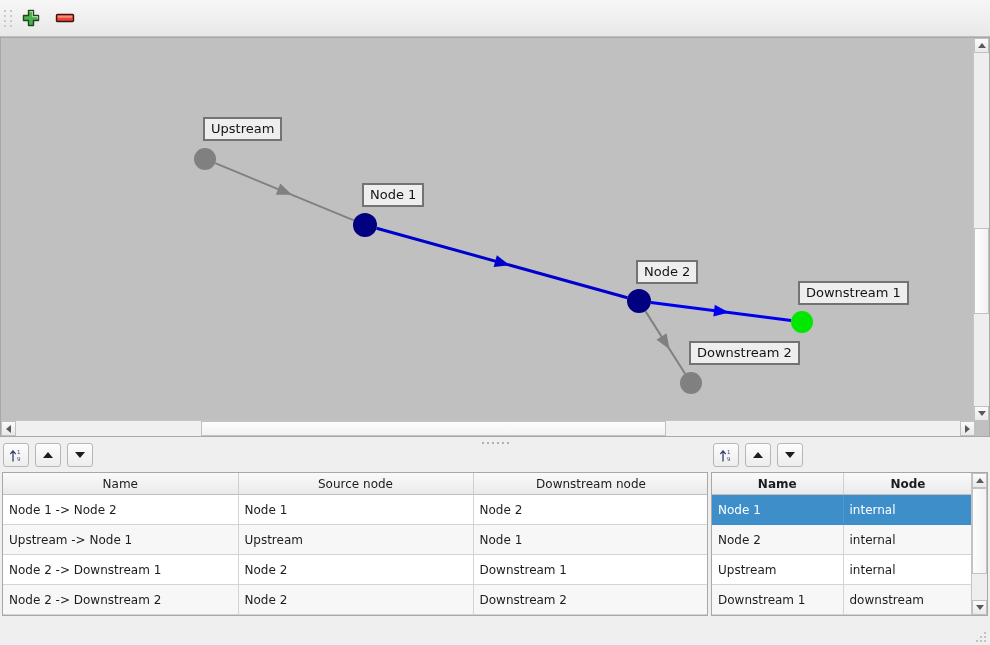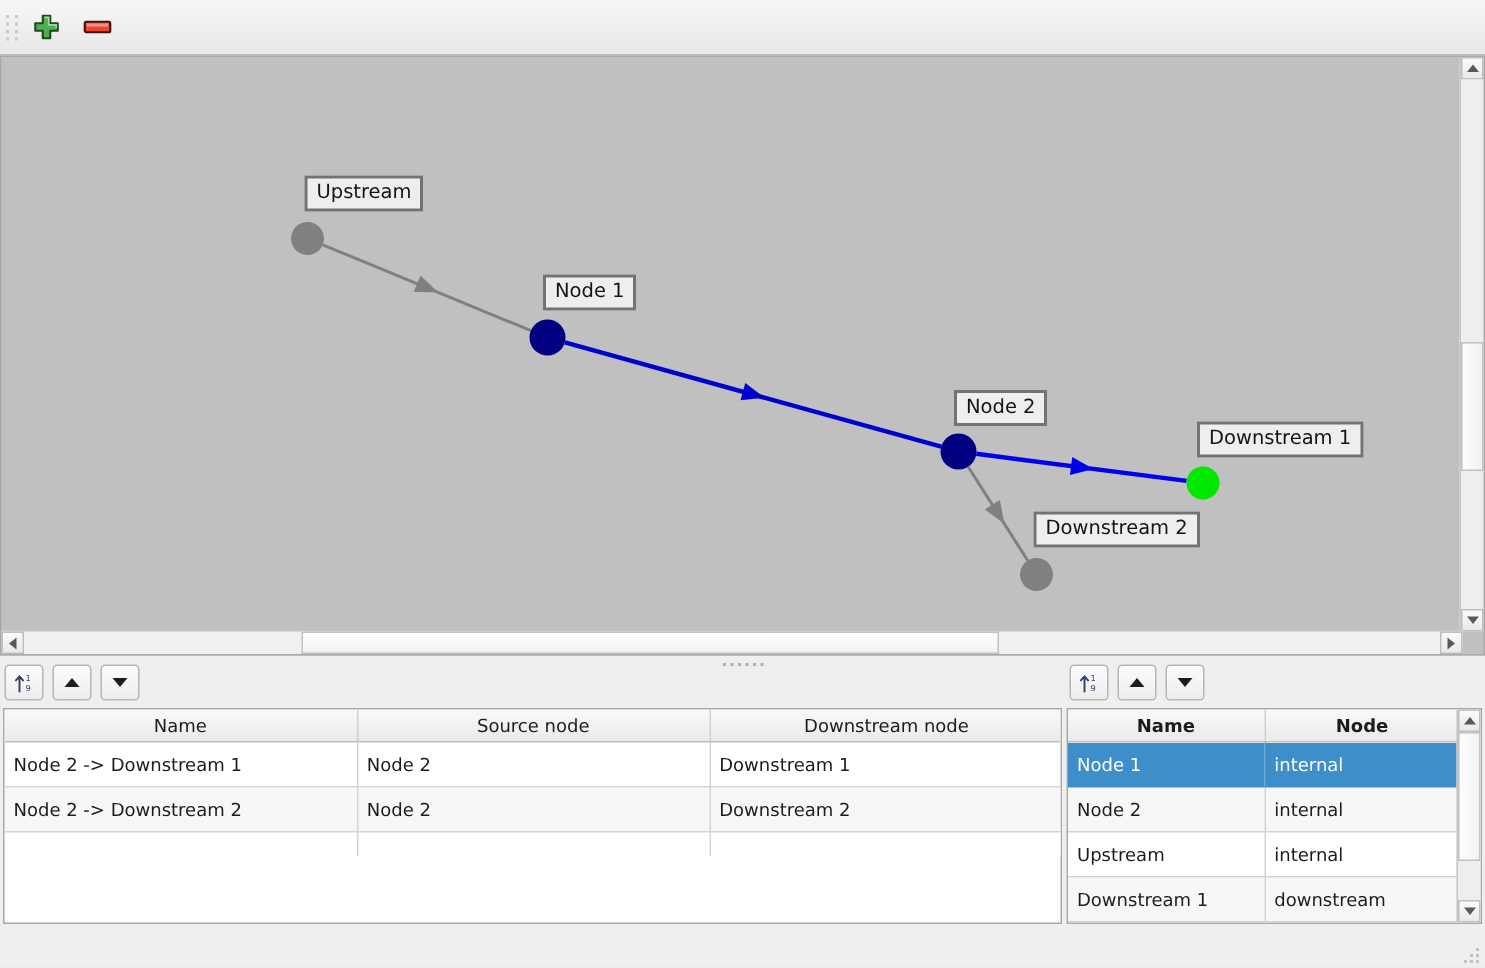--- a/index.html
+++ b/index.html
@@ -319,20 +319,30 @@
       </colgroup>
     <thead>
         <tr id="edges-head">
           <th>Name</th>
           <th>Source node</th>
           <th>Downstream node</th>
         </tr>
       </thead>
     <tbody id="edges-body">
         <tr>
+          <td>Node 1 -&gt; Node 2</td>
+          <td>Node 1</td>
+          <td>Node 2</td>
+        </tr>
+        <tr class="zebra">
+          <td>Upstream -&gt; Node 1</td>
+          <td>Upstream</td>
+          <td>Node 1</td>
+        </tr>
+        <tr>
           <td>Node 2 -&gt; Downstream 1</td>
           <td>Node 2</td>
           <td>Downstream 1</td>
         </tr>
         <tr class="zebra">
           <td>Node 2 -&gt; Downstream 2</td>
           <td>Node 2</td>
           <td>Downstream 2</td>
         </tr>
         <tr class="filler">

